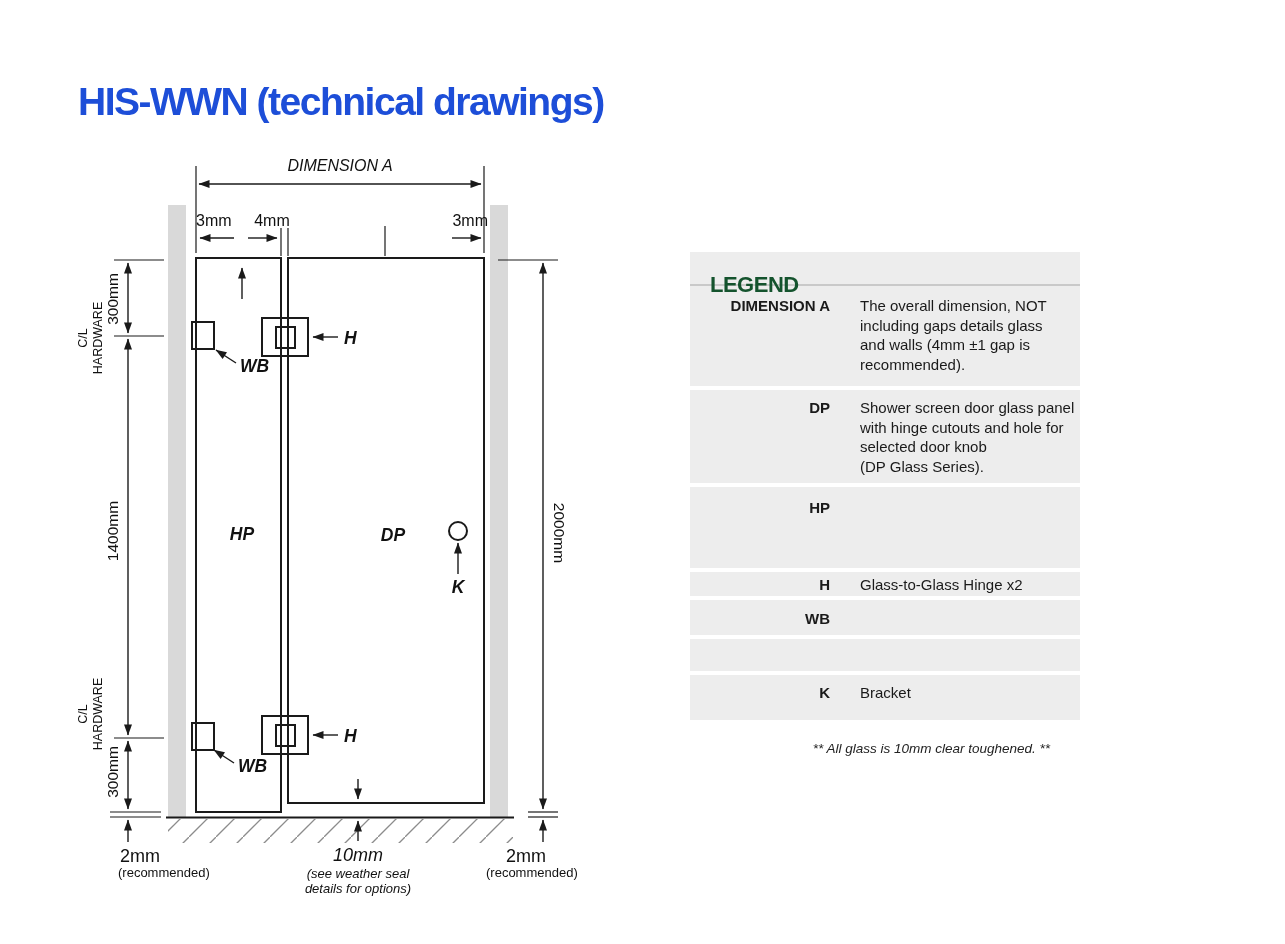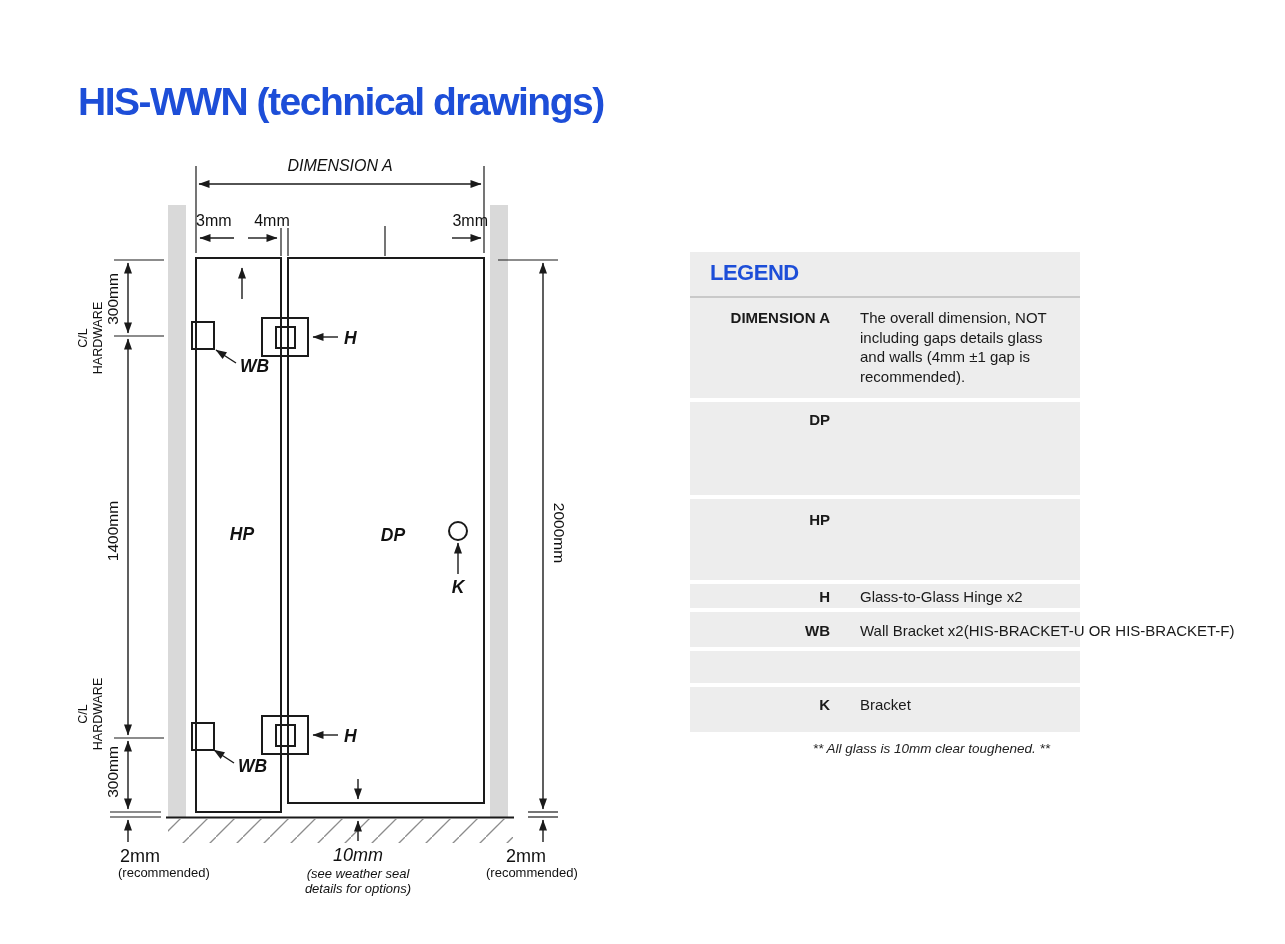--- a/index.html
+++ b/index.html
@@ -17,22 +17,22 @@
   svg text  { fill:#111; font-family:"Liberation Sans", sans-serif; }
   .t16  { font-size:16px; }
   .t18  { font-size:18px; }
   .t13  { font-size:13px; }
   .ti   { font-style:italic; }
   .tlab { font-size:17.5px; font-weight:bold; font-style:italic; }
   .trot { font-size:15.5px; }
   .tcl  { font-size:12.5px; }
 
   .legend { position:absolute; left:690px; top:252px; width:390px; background:#ededed; }
-  .lg-title { height:44px; padding:8px 0 0 20px; font-size:22px; font-weight:bold;
-              letter-spacing:-0.5px; color:#1d4ed8; }
+  .lg-title { height:32px; padding:20px 0 0 20px; font-size:22px; font-weight:bold;
+              letter-spacing:-0.5px; color:#14532d; }
   .lg-div-dark { height:2px; background:#c9c9c9; }
   .lg-div { height:4px; background:#ffffff; }
   .lg-row { display:flex; align-items:flex-start; }
   .lg-term { width:140px; text-align:right; font-weight:bold; font-size:15px; line-height:19.5px; flex:none; }
   .lg-desc { margin-left:30px; font-size:15px; line-height:19.5px; }
   .nowrap .lg-desc { white-space:nowrap; }
   .footnote { position:absolute; left:690px; top:741px; width:390px; text-align:right;
               font-size:13.5px; font-style:italic; color:#222; padding-right:30px; }
 </style>
 </head>
@@ -147,41 +147,44 @@
       <div>The overall dimension, NOT</div>
       <div>including gaps details glass</div>
       <div>and walls (4mm ±1 gap is</div>
       <div>recommended).</div>
     </div>
   </div>
   <div class="lg-div"></div>
 
   <div class="lg-row" style="height:93px; padding-top:8px;">
     <div class="lg-term">DP</div>
+    <div class="lg-desc">
+      <div>Shower screen door glass panel</div>
+      <div>with hinge cutouts and hole for</div>
+      <div>selected door knob</div>
+      <div>(DP Glass Series).</div>
+    </div>
   </div>
   <div class="lg-div"></div>
 
   <div class="lg-row" style="height:81px; padding-top:11px;">
     <div class="lg-term">HP</div>
   </div>
   <div class="lg-div"></div>
 
   <div class="lg-row" style="height:24px; padding-top:3px;">
     <div class="lg-term">H</div>
     <div class="lg-desc">
       <div>Glass-to-Glass Hinge x2</div>
     </div>
   </div>
   <div class="lg-div"></div>
 
   <div class="lg-row nowrap" style="height:35px; padding-top:9px;">
     <div class="lg-term">WB</div>
-    <div class="lg-desc">
-      <div>Wall Bracket x2(HIS-BRACKET-U OR HIS-BRACKET-F)</div>
-    </div>
   </div>
   <div class="lg-div"></div>
 
   <div class="lg-row" style="height:32px;"></div>
   <div class="lg-div"></div>
 
   <div class="lg-row" style="height:45px; padding-top:8px;">
     <div class="lg-term">K</div>
     <div class="lg-desc">
       <div>Bracket</div>

